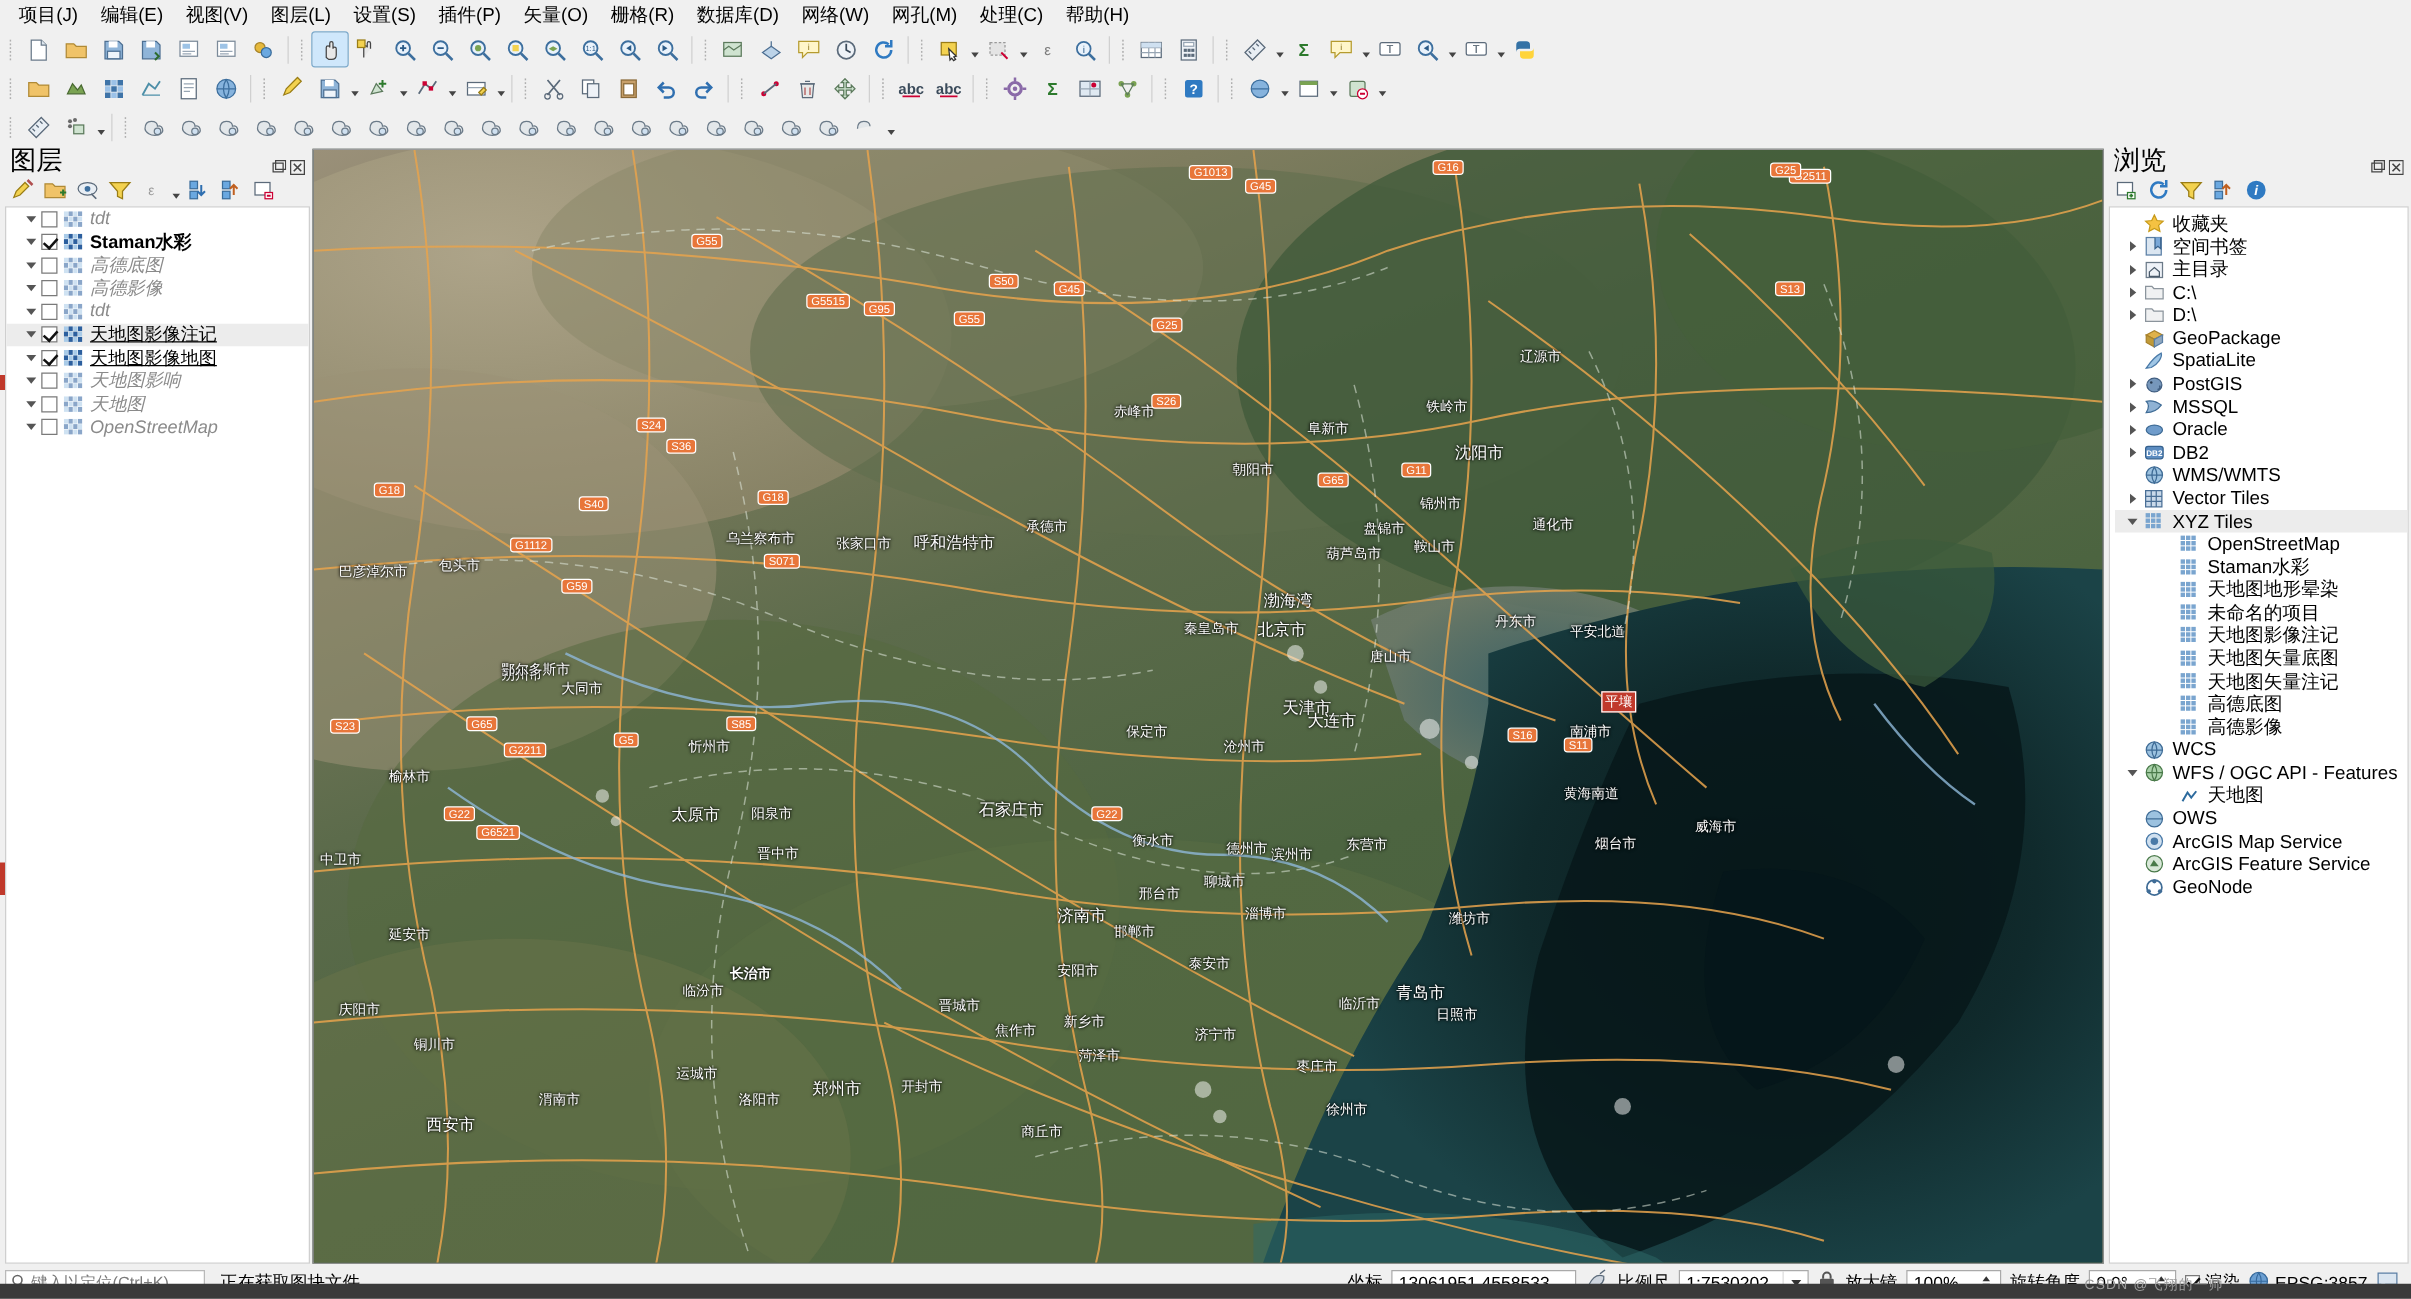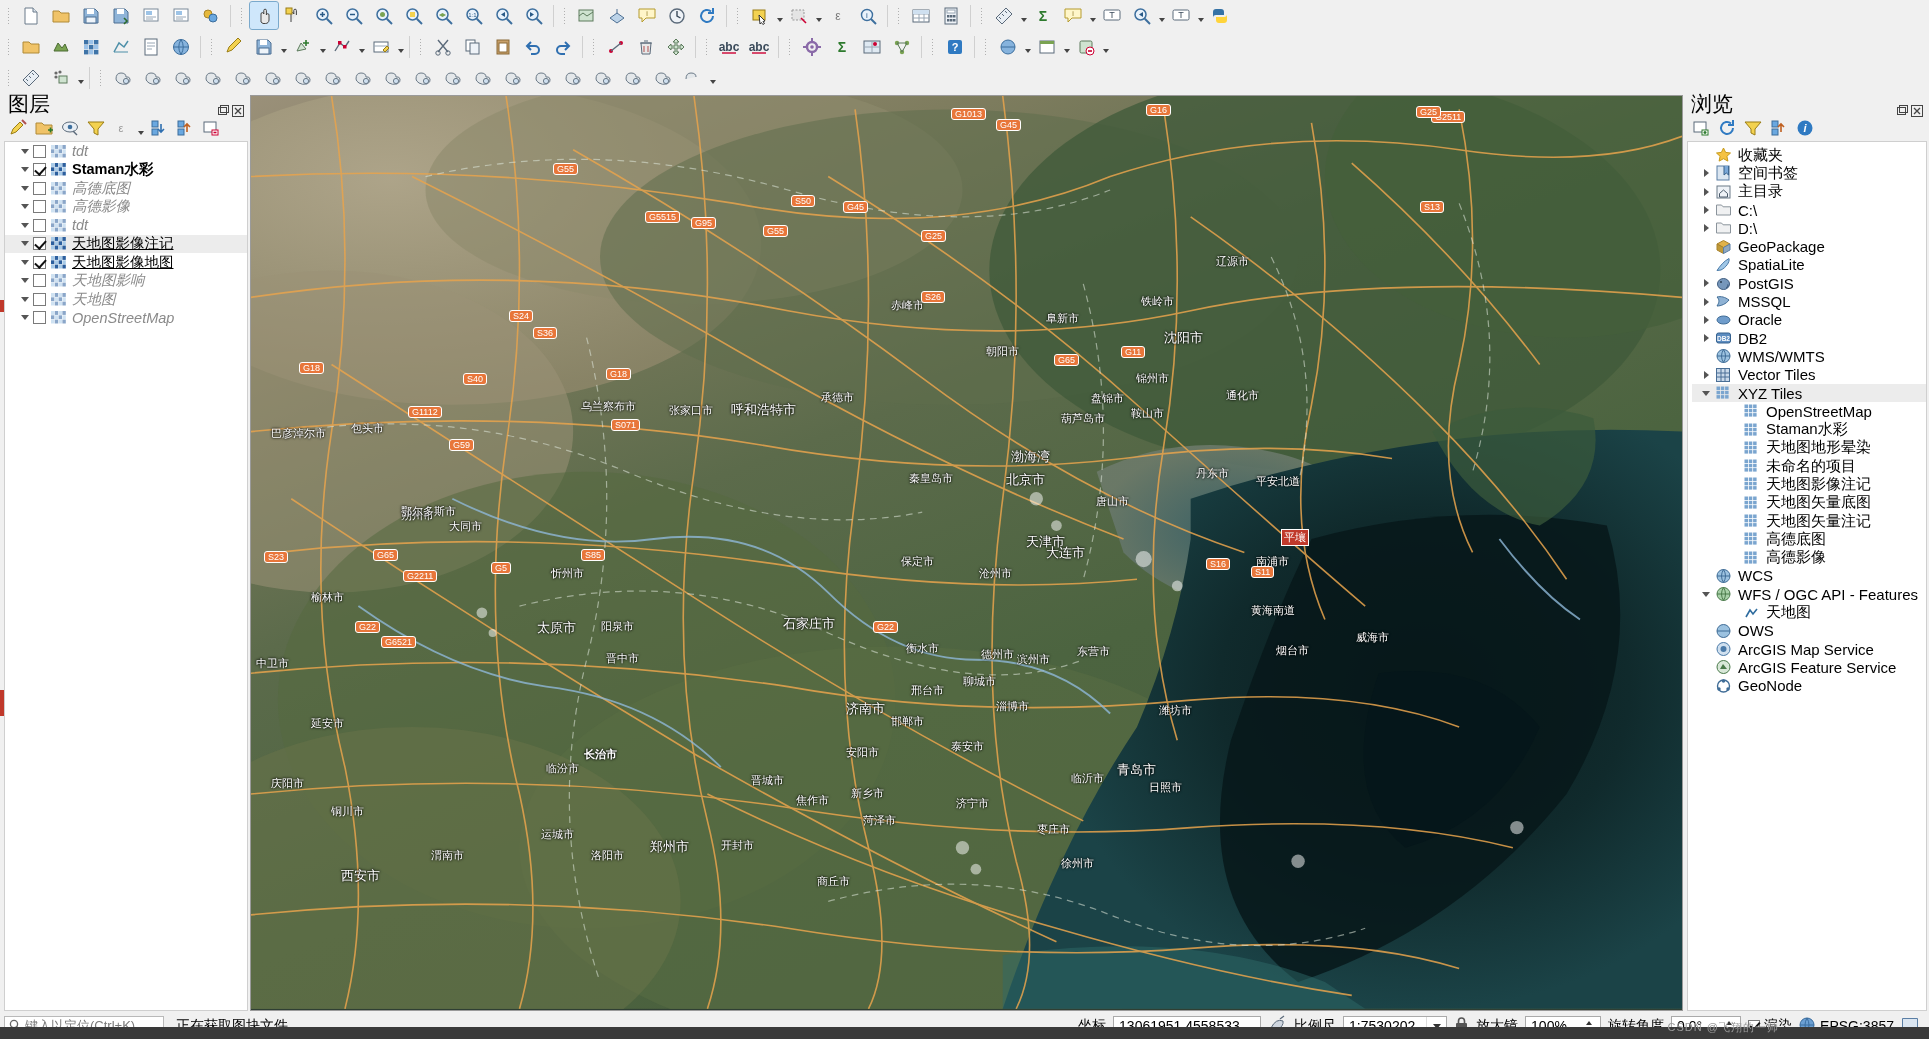--- a/index.html
+++ b/index.html
@@ -144,20 +144,35 @@
   .mlab.big { font-size:13px; }
   .shield { position:absolute; background:#e8763a; color:#fff; font-size:9px; border-radius:3px; padding:0px 3px; border:1px solid #fff; }
   .redlab { position:absolute; color:#fff; font-size:11px; background:#c0392b; padding:0 2px; border:1px solid #fff;}
 </style>
 </head>
 <body>
 
 <div class="app">
 
 
+  <div class="menubar" id="menubar">
+      <div class="mi">项目(J)</div>
+      <div class="mi">编辑(E)</div>
+      <div class="mi">视图(V)</div>
+      <div class="mi">图层(L)</div>
+      <div class="mi">设置(S)</div>
+      <div class="mi">插件(P)</div>
+      <div class="mi">矢量(O)</div>
+      <div class="mi">栅格(R)</div>
+      <div class="mi">数据库(D)</div>
+      <div class="mi">网络(W)</div>
+      <div class="mi">网孔(M)</div>
+      <div class="mi">处理(C)</div>
+      <div class="mi">帮助(H)</div>
+    </div>
 
   <div class="toolbars">
     <div class="tbrow" id="tbrow1">
         <div class="grip"></div>
         <div class="tbtn">
           <svg width="20" height="20" viewBox="0 0 20 20">
             <path d="M4 2h8l4 4v12H4z" fill="#fff" stroke="#6a7a8a"></path>
             <path d="M12 2v4h4" fill="#dde6ee" stroke="#6a7a8a"></path>
           </svg>
         </div>
@@ -1130,21 +1145,21 @@
             <span class="mlab big" style="left: 286px; top: 523px;">太原市</span>
             <span class="mlab big" style="left: 595px; top: 604px;">济南市</span>
             <span class="mlab big" style="left: 399px; top: 742px;">郑州市</span>
             <span class="mlab big" style="left: 90px; top: 771px;">西安市</span>
             <span class="mlab big" style="left: 913px; top: 233px;">沈阳市</span>
             <span class="mlab big" style="left: 795px; top: 448px;">大连市</span>
             <span class="mlab big" style="left: 866px; top: 665px;">青岛市</span>
             <span class="mlab" style="left: 570px; top: 294px;">承德市</span>
             <span class="mlab" style="left: 418px; top: 307px;">张家口市</span>
             <span class="mlab" style="left: 845px; top: 398px;">唐山市</span>
-            <span class="mlab" style="left: 658px; top: 375px;">秦皇岛市</span>
+            <span class="mlab" style="left: 696px; top: 375px;">秦皇岛市</span>
             <span class="mlab" style="left: 810px; top: 315px;">葫芦岛市</span>
             <span class="mlab" style="left: 885px; top: 275px;">锦州市</span>
             <span class="mlab" style="left: 795px; top: 215px;">阜新市</span>
             <span class="mlab" style="left: 735px; top: 248px;">朝阳市</span>
             <span class="mlab" style="left: 640px; top: 202px;">赤峰市</span>
             <span class="mlab" style="left: 880px; top: 310px;">鞍山市</span>
             <span class="mlab" style="left: 945px; top: 370px;">丹东市</span>
             <span class="mlab" style="left: 965px; top: 158px;">辽源市</span>
             <span class="mlab" style="left: 975px; top: 292px;">通化市</span>
             <span class="mlab" style="left: 1005px; top: 378px;">平安北道</span>

